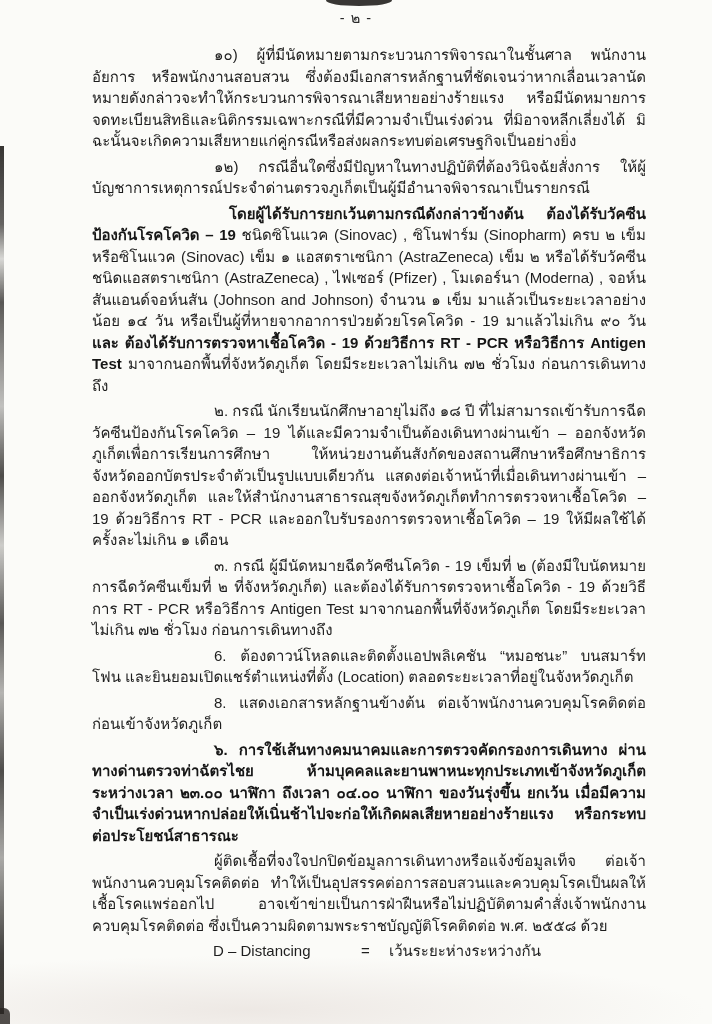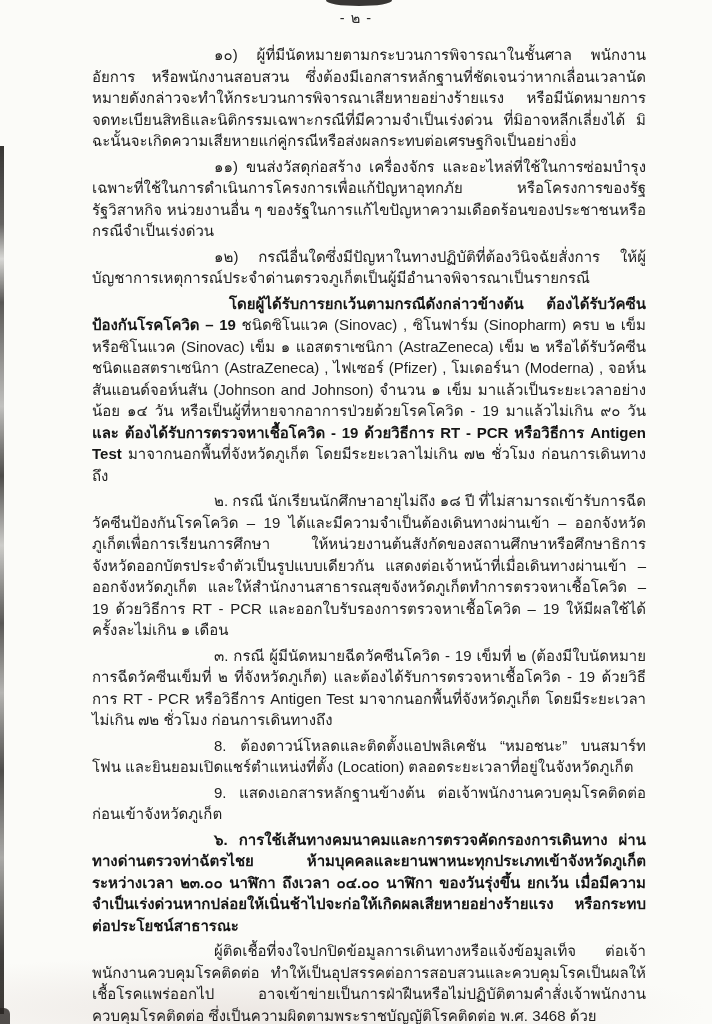--- a/index.html
+++ b/index.html
@@ -65,37 +65,36 @@
   <div class="edge-left"></div>
   <div class="corner-bottom-left"></div>
   <div class="scan-tint"></div>
 
   <div class="pageno">- ๒ -</div>
 
   <div class="content">
 
     <p class="para">๑๐) ผู้ที่มีนัดหมายตามกระบวนการพิจารณาในชั้นศาล พนักงานอัยการ หรือพนักงานสอบสวน ซึ่งต้องมีเอกสารหลักฐานที่ชัดเจนว่าหากเลื่อนเวลานัดหมายดังกล่าวจะทำให้กระบวนการพิจารณาเสียหายอย่างร้ายแรง หรือมีนัดหมายการจดทะเบียนสิทธิและนิติกรรมเฉพาะกรณีที่มีความจำเป็นเร่งด่วน ที่มิอาจหลีกเลี่ยงได้ มิฉะนั้นจะเกิดความเสียหายแก่คู่กรณีหรือส่งผลกระทบต่อเศรษฐกิจเป็นอย่างยิ่ง</p>
 
-    <p class="para">๑๑) ขนส่งวัสดุก่อสร้าง เครื่องจักร และอะไหล่ที่ใช้ในการซ่อมบำรุง เฉพาะที่ใช้ในการดำเนินการโครงการเพื่อแก้ปัญหาอุทกภัย หรือโครงการของรัฐ รัฐวิสาหกิจ หน่วยงานอื่น ๆ ของรัฐในการแก้ไขปัญหาความเดือดร้อนของประชาชนหรือกรณีจำเป็นเร่งด่วน</p>
 
     <p class="para">๑๒) กรณีอื่นใดซึ่งมีปัญหาในทางปฏิบัติที่ต้องวินิจฉัยสั่งการ ให้ผู้บัญชาการเหตุการณ์ประจำด่านตรวจภูเก็ตเป็นผู้มีอำนาจพิจารณาเป็นรายกรณี</p>
 
     <p class="para indent-lg"><b>โดยผู้ได้รับการยกเว้นตามกรณีดังกล่าวข้างต้น ต้องได้รับวัคซีนป้องกันโรคโควิด – 19 </b><span>ชนิดซิโนแวค (Sinovac) , ซิโนฟาร์ม (Sinopharm) ครบ ๒ เข็ม  หรือซิโนแวค (Sinovac) เข็ม ๑ แอสตราเซนิกา (AstraZeneca) เข็ม ๒  หรือได้รับวัคซีนชนิดแอสตราเซนิกา (AstraZeneca) , ไฟเซอร์ (Pfizer) , โมเดอร์นา (Moderna) , จอห์นสันแอนด์จอห์นสัน (Johnson and Johnson) จำนวน ๑ เข็ม มาแล้วเป็นระยะเวลาอย่างน้อย ๑๔ วัน หรือเป็นผู้ที่หายจากอาการป่วยด้วยโรคโควิด - 19 มาแล้วไม่เกิน ๙๐ วัน  </span><b>และ ต้องได้รับการตรวจหาเชื้อโควิด - 19 ด้วยวิธีการ RT - PCR หรือวิธีการ Antigen Test </b><span>มาจากนอกพื้นที่จังหวัดภูเก็ต โดยมีระยะเวลาไม่เกิน ๗๒ ชั่วโมง ก่อนการเดินทางถึง</span></p>
 
     <p class="para">๒. กรณี นักเรียนนักศึกษาอายุไม่ถึง ๑๘ ปี ที่ไม่สามารถเข้ารับการฉีดวัคซีนป้องกันโรคโควิด – 19 ได้และมีความจำเป็นต้องเดินทางผ่านเข้า – ออกจังหวัดภูเก็ตเพื่อการเรียนการศึกษา ให้หน่วยงานต้นสังกัดของสถานศึกษาหรือศึกษาธิการจังหวัดออกบัตรประจำตัวเป็นรูปแบบเดียวกัน แสดงต่อเจ้าหน้าที่เมื่อเดินทางผ่านเข้า – ออกจังหวัดภูเก็ต และให้สำนักงานสาธารณสุขจังหวัดภูเก็ตทำการตรวจหาเชื้อโควิด – 19 ด้วยวิธีการ RT - PCR และออกใบรับรองการตรวจหาเชื้อโควิด – 19  ให้มีผลใช้ได้ครั้งละไม่เกิน ๑ เดือน</p>
 
     <p class="para">๓. กรณี ผู้มีนัดหมายฉีดวัคซีนโควิด - 19 เข็มที่ ๒ (ต้องมีใบนัดหมายการฉีดวัคซีนเข็มที่ ๒ ที่จังหวัดภูเก็ต) และต้องได้รับการตรวจหาเชื้อโควิด - 19 ด้วยวิธีการ RT - PCR หรือวิธีการ Antigen Test มาจากนอกพื้นที่จังหวัดภูเก็ต โดยมีระยะเวลาไม่เกิน ๗๒ ชั่วโมง ก่อนการเดินทางถึง</p>
 
-    <p class="para">8. ต้องดาวน์โหลดและติดตั้งแอปพลิเคชัน “หมอชนะ” บนสมาร์ทโฟน และยินยอมเปิดแชร์ตำแหน่งที่ตั้ง (Location) ตลอดระยะเวลาที่อยู่ในจังหวัดภูเก็ต</p>
+    <p class="para">6. ต้องดาวน์โหลดและติดตั้งแอปพลิเคชัน “หมอชนะ” บนสมาร์ทโฟน และยินยอมเปิดแชร์ตำแหน่งที่ตั้ง (Location) ตลอดระยะเวลาที่อยู่ในจังหวัดภูเก็ต</p>
 
-    <p class="para">9. แสดงเอกสารหลักฐานข้างต้น ต่อเจ้าพนักงานควบคุมโรคติดต่อก่อนเข้าจังหวัดภูเก็ต</p>
+    <p class="para">8. แสดงเอกสารหลักฐานข้างต้น ต่อเจ้าพนักงานควบคุมโรคติดต่อก่อนเข้าจังหวัดภูเก็ต</p>
 
     <p class="para"><b>๖. การใช้เส้นทางคมนาคมและการตรวจคัดกรองการเดินทาง ผ่านทางด่านตรวจท่าฉัตรไชย ห้ามบุคคลและยานพาหนะทุกประเภทเข้าจังหวัดภูเก็ต ระหว่างเวลา ๒๓.๐๐ นาฬิกา ถึงเวลา ๐๔.๐๐ นาฬิกา ของวันรุ่งขึ้น ยกเว้น เมื่อมีความจำเป็นเร่งด่วนหากปล่อยให้เนิ่นช้าไปจะก่อให้เกิดผลเสียหายอย่างร้ายแรง หรือกระทบต่อประโยชน์สาธารณะ</b></p>
 
-    <p class="para">ผู้ติดเชื้อที่จงใจปกปิดข้อมูลการเดินทางหรือแจ้งข้อมูลเท็จ ต่อเจ้าพนักงานควบคุมโรคติดต่อ ทำให้เป็นอุปสรรคต่อการสอบสวนและควบคุมโรคเป็นผลให้เชื้อโรคแพร่ออกไป อาจเข้าข่ายเป็นการฝ่าฝืนหรือไม่ปฏิบัติตามคำสั่งเจ้าพนักงานควบคุมโรคติดต่อ ซึ่งเป็นความผิดตามพระราชบัญญัติโรคติดต่อ พ.ศ. 3468 ด้วย</p>
+    <p class="para">ผู้ติดเชื้อที่จงใจปกปิดข้อมูลการเดินทางหรือแจ้งข้อมูลเท็จ ต่อเจ้าพนักงานควบคุมโรคติดต่อ ทำให้เป็นอุปสรรคต่อการสอบสวนและควบคุมโรคเป็นผลให้เชื้อโรคแพร่ออกไป อาจเข้าข่ายเป็นการฝ่าฝืนหรือไม่ปฏิบัติตามคำสั่งเจ้าพนักงานควบคุมโรคติดต่อ ซึ่งเป็นความผิดตามพระราชบัญญัติโรคติดต่อ พ.ศ. ๒๕๕๘ ด้วย</p>
 
 
     <div class="dm-list">
       <div class="dm-row">
         <span class="dm-key">D – Distancing</span>
         <span class="dm-eq">=</span>
         <span class="dm-val">เว้นระยะห่างระหว่างกัน</span>
       </div>
 
     </div>

